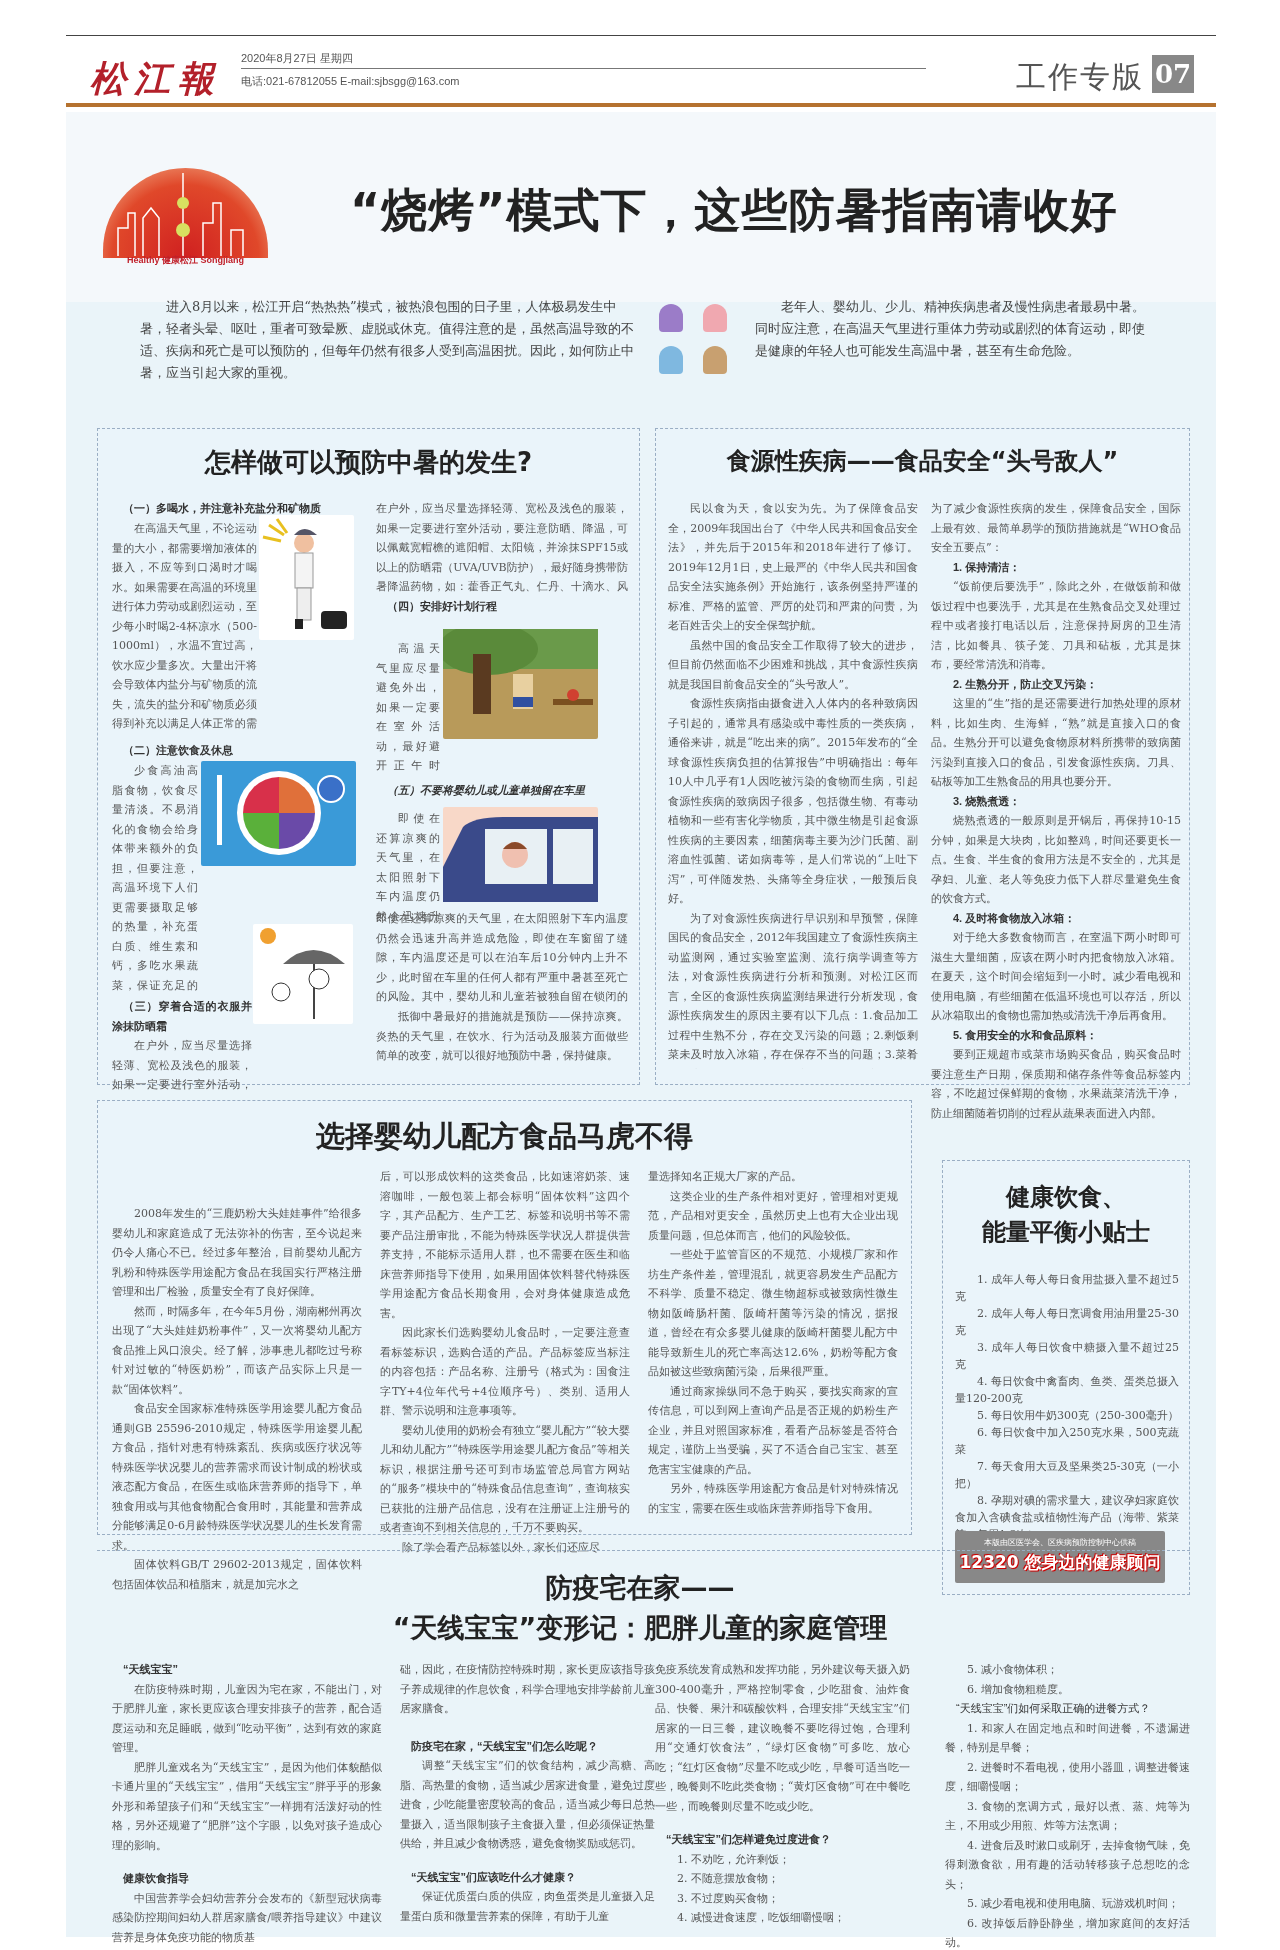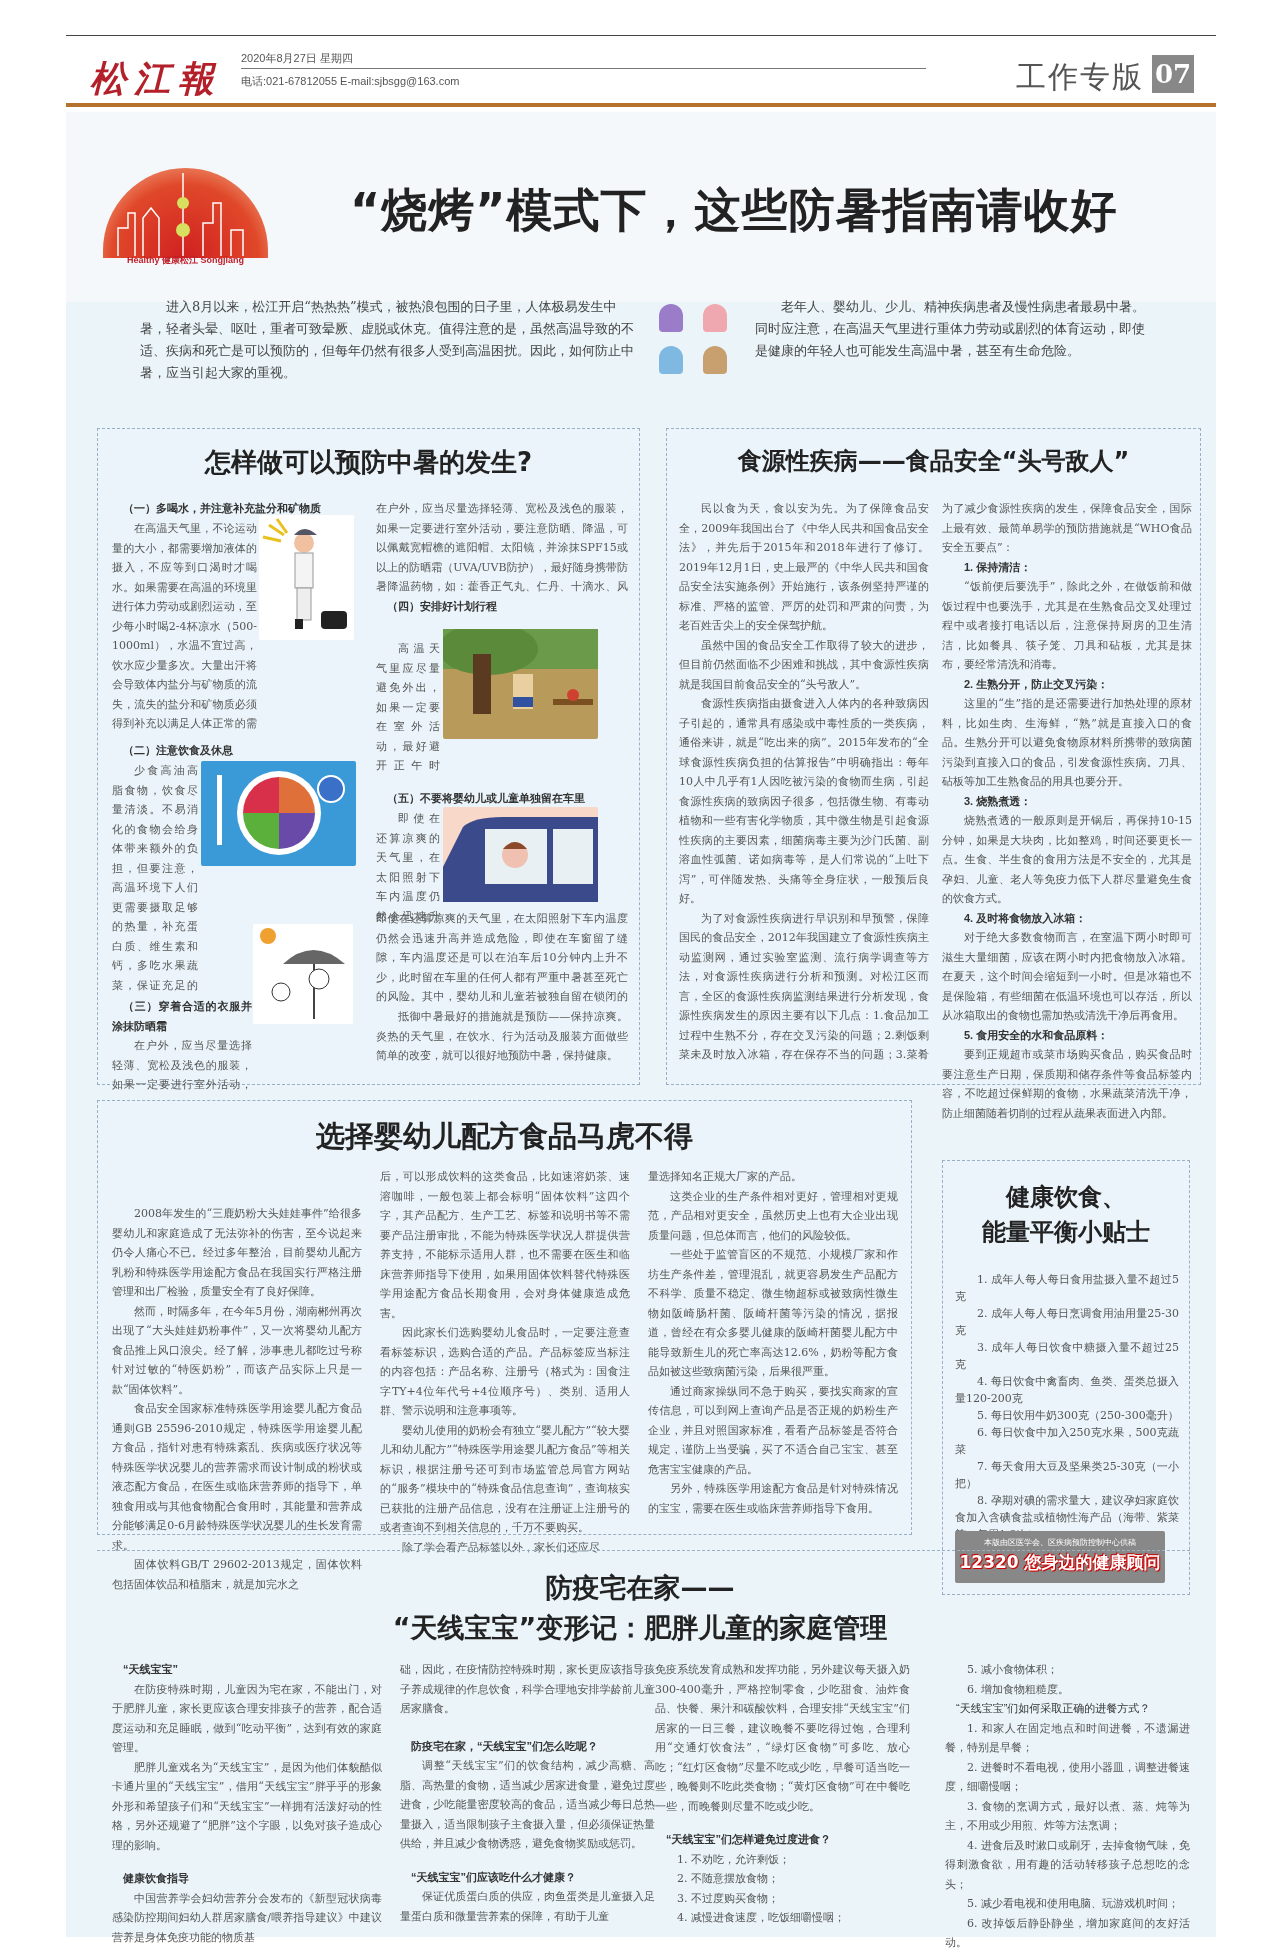--- a/index.html
+++ b/index.html
@@ -153,58 +153,58 @@
       <rect x="70" y="45" width="20" height="35" fill="#e8d0a0"></rect>
         <rect x="70" y="68" width="20" height="10" fill="#3050a0"></rect>
       <rect x="110" y="70" width="40" height="6" fill="#7a5020"></rect>
         <circle cx="130" cy="66" r="6" fill="#d04030"></circle>
     </svg>
   </div>
   <div class="col" style="left:278px;top:210px;width:64px;">
     <p style="height:136px;overflow:hidden;">高温天气里应尽量避免外出，如果一定要在室外活动，最好避开正午时段，尽量将时间安排在早晨或者傍晚，并且尽量多在阴凉处活动或休息，避免太阳直晒。</p>
   </div>
   <div class="col" style="left:278px;top:348px;width:252px;">
-    <p class="sub" style="margin-top:12px;">（五）不要将婴幼儿或儿童单独留在车里</p>
+    <p class="sub" style="margin-top:4px;font-style:italic;">（五）不要将婴幼儿或儿童单独留在车里</p>
   </div>
   <div class="img" style="left:345px;top:378px;width:155px;height:95px;background:#f8d8c8;">
     <svg width="155" height="95" viewBox="0 0 155 95">
       <path d="M0 60 L20 20 Q30 10 60 10 L155 10 L155 95 L0 95 Z" fill="#3a4a8a"></path>
       <rect x="42" y="22" width="62" height="55" fill="#e8f0f4"></rect>
         <rect x="110" y="22" width="40" height="55" fill="#e8f0f4"></rect>
       <circle cx="72" cy="48" r="13" fill="#f0c0b0"></circle>
         <path d="M60 42 Q72 28 84 42 Z" fill="#8a4a2a"></path>
     </svg>
   </div>
   <div class="col" style="left:278px;top:380px;width:64px;">
     <p style="height:115px;overflow:hidden;">即使在还算凉爽的天气里，在太阳照射下车内温度仍然会迅速升高并造成危险，即使在车窗留了缝隙，车内温度还是可以在泊车后10分钟内上升不少，此时留在车里的任何人都有严重中暑甚至死亡的风险。其中，婴幼儿和儿童若被独自留在锁闭的车辆中无人看管，导致严重中暑、甚至死亡的风险最大。</p>
   </div>
   <div class="col" style="left:278px;top:480px;width:252px;">
     <p style="height:98px;overflow:hidden;text-indent:0;">即使在还算凉爽的天气里，在太阳照射下车内温度仍然会迅速升高并造成危险，即使在车窗留了缝隙，车内温度还是可以在泊车后10分钟内上升不少，此时留在车里的任何人都有严重中暑甚至死亡的风险。其中，婴幼儿和儿童若被独自留在锁闭的车辆中无人看管，导致严重中暑、甚至死亡的风险最大。</p>
     <p>抵御中暑最好的措施就是预防——保持凉爽。炎热的天气里，在饮水、行为活动及服装方面做些简单的改变，就可以很好地预防中暑，保持健康。</p>
   </div>
 </div>
 
-<div class="box" style="left:655px;top:428px;width:535px;height:657px;margin-left:11px;">
+<div class="box" style="left:655px;top:428px;width:535px;height:657px;">
   <div class="box-title" style="top:16px;font-size:24px;">食源性疾病——食品安全“头号敌人”</div>
   <div class="col" style="left:12px;top:70px;width:250px;">
     <p>民以食为天，食以安为先。为了保障食品安全，2009年我国出台了《中华人民共和国食品安全法》，并先后于2015年和2018年进行了修订。2019年12月1日，史上最严的《中华人民共和国食品安全法实施条例》开始施行，该条例坚持严谨的标准、严格的监管、严厉的处罚和严肃的问责，为老百姓舌尖上的安全保驾护航。</p>
     <p>虽然中国的食品安全工作取得了较大的进步，但目前仍然面临不少困难和挑战，其中食源性疾病就是我国目前食品安全的“头号敌人”。</p>
     <p>食源性疾病指由摄食进入人体内的各种致病因子引起的，通常具有感染或中毒性质的一类疾病，通俗来讲，就是“吃出来的病”。2015年发布的“全球食源性疾病负担的估算报告”中明确指出：每年10人中几乎有1人因吃被污染的食物而生病，引起食源性疾病的致病因子很多，包括微生物、有毒动植物和一些有害化学物质，其中微生物是引起食源性疾病的主要因素，细菌病毒主要为沙门氏菌、副溶血性弧菌、诺如病毒等，是人们常说的“上吐下泻”，可伴随发热、头痛等全身症状，一般预后良好。</p>
     <p style="height:160px;overflow:hidden;">为了对食源性疾病进行早识别和早预警，保障国民的食品安全，2012年我国建立了食源性疾病主动监测网，通过实验室监测、流行病学调查等方法，对食源性疾病进行分析和预测。对松江区而言，全区的食源性疾病监测结果进行分析发现，食源性疾病发生的原因主要有以下几点：1.食品加工过程中生熟不分，存在交叉污染的问题；2.剩饭剩菜未及时放入冰箱，存在保存不当的问题；3.菜肴不建议生食的食物未进行烧熟煮透，而直接食用。</p>
   </div>
   <div class="col" style="left:275px;top:70px;width:250px;">
     <p style="text-indent:0;">为了减少食源性疾病的发生，保障食品安全，国际上最有效、最简单易学的预防措施就是“WHO食品安全五要点”：</p>
     <p class="subn">1. 保持清洁：</p>
     <p>“饭前便后要洗手”，除此之外，在做饭前和做饭过程中也要洗手，尤其是在生熟食品交叉处理过程中或者接打电话以后，注意保持厨房的卫生清洁，比如餐具、筷子笼、刀具和砧板，尤其是抹布，要经常清洗和消毒。</p>
     <p class="subn">2. 生熟分开，防止交叉污染：</p>
     <p>这里的“生”指的是还需要进行加热处理的原材料，比如生肉、生海鲜，“熟”就是直接入口的食品。生熟分开可以避免食物原材料所携带的致病菌污染到直接入口的食品，引发食源性疾病。刀具、砧板等加工生熟食品的用具也要分开。</p>
     <p class="subn">3. 烧熟煮透：</p>
     <p>烧熟煮透的一般原则是开锅后，再保持10-15分钟，如果是大块肉，比如整鸡，时间还要更长一点。生食、半生食的食用方法是不安全的，尤其是孕妇、儿童、老人等免疫力低下人群尽量避免生食的饮食方式。</p>
     <p class="subn">4. 及时将食物放入冰箱：</p>
-    <p>对于绝大多数食物而言，在室温下两小时即可滋生大量细菌，应该在两小时内把食物放入冰箱。在夏天，这个时间会缩短到一小时。但是冰箱也不是保险箱，有些细菌在低温环境也可以存活，所以从冰箱取出的食物也需加热或清洗干净后再食用。</p>
+    <p>对于绝大多数食物而言，在室温下两小时即可滋生大量细菌，应该在两小时内把食物放入冰箱。在夏天，这个时间会缩短到一小时。减少看电视和使用电脑，有些细菌在低温环境也可以存活，所以从冰箱取出的食物也需加热或清洗干净后再食用。</p>
     <p class="subn">5. 食用安全的水和食品原料：</p>
     <p style="height:78px;overflow:hidden;">要到正规超市或菜市场购买食品，购买食品时要注意生产日期，保质期和储存条件等食品标签内容，不吃超过保鲜期的食物，水果蔬菜清洗干净，防止细菌随着切削的过程从蔬果表面进入内部。</p>
   </div>
 </div>
 
 <div class="box" style="left:97px;top:1100px;width:815px;height:435px;">
   <div class="box-title" style="top:16px;font-size:29px;">选择婴幼儿配方食品马虎不得</div>
   <div class="col" style="left:14px;top:66px;width:250px;margin-top:37px;">
     <p>2008年发生的“三鹿奶粉大头娃娃事件”给很多婴幼儿和家庭造成了无法弥补的伤害，至今说起来仍令人痛心不已。经过多年整治，目前婴幼儿配方乳粉和特殊医学用途配方食品在我国实行严格注册管理和出厂检验，质量安全有了良好保障。</p>
     <p>然而，时隔多年，在今年5月份，湖南郴州再次出现了“大头娃娃奶粉事件”，又一次将婴幼儿配方食品推上风口浪尖。经了解，涉事患儿都吃过号称针对过敏的“特医奶粉”，而该产品实际上只是一款“固体饮料”。</p>

